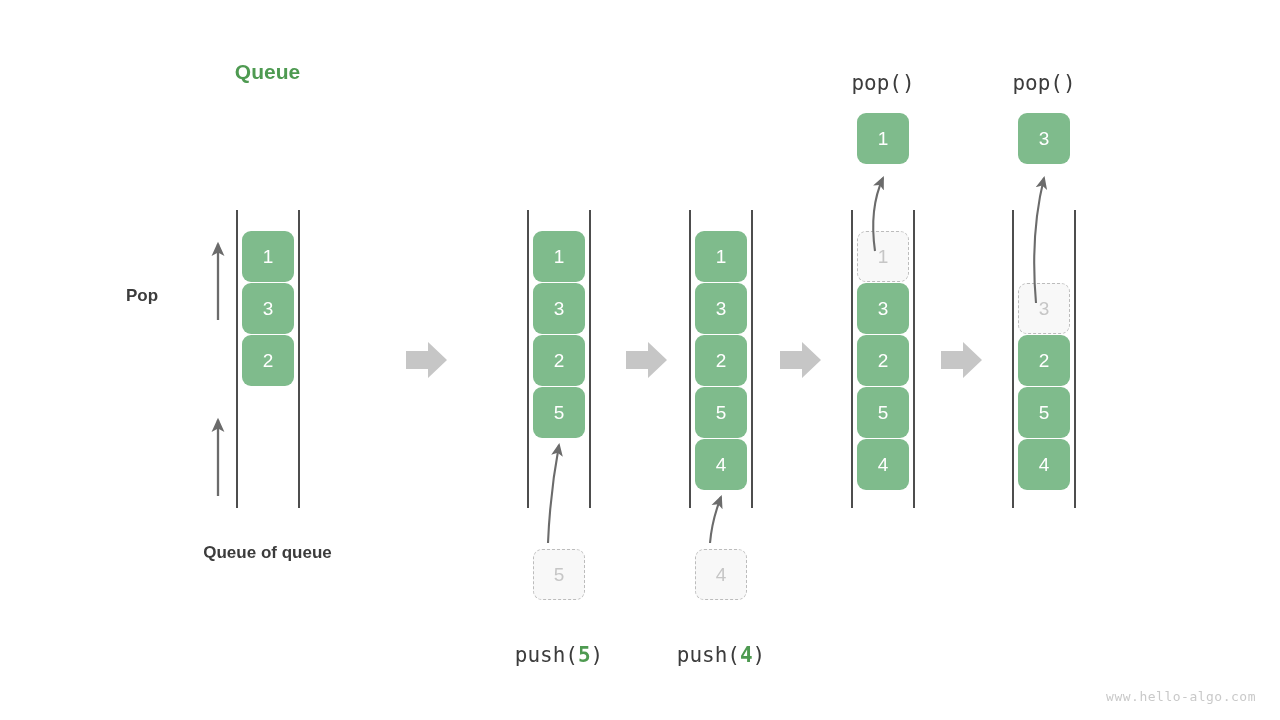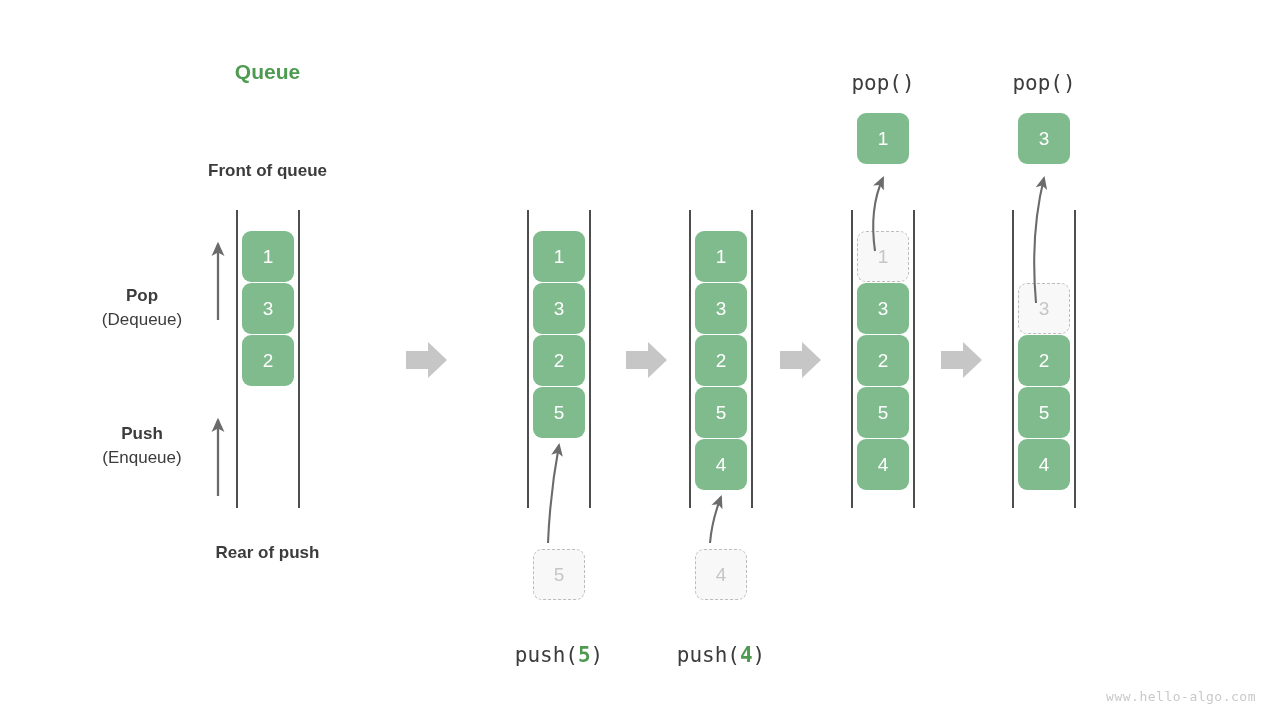--- a/index.html
+++ b/index.html
@@ -153,33 +153,27 @@
     pointer-events: none;
   }
 </style>
 </head>
 <body>
 
 <div id="stage">
 
   <div class="lbl title-queue">Queue</div>
 
-  <div class="lbl side-head front-head">Front of queue</div>
-
-  <div class="lbl side-head rear-head">Rear of push</div>
+
+  <div class="lbl side-head rear-head">Queue of queue</div>
 
   <div class="op-label" id="pop-label">
     <span class="big">Pop</span>
-    <span class="sub">(Dequeue)</span>
   </div>
 
-  <div class="op-label" id="push-label">
-    <span class="big">Push</span>
-    <span class="sub">(Enqueue)</span>
-  </div>
 
   <div id="columns">
       <div class="queue-col" style="left: 236px; top: 210px; height: 298px;">
         <div class="rail rail-l" style="height: 298px;"></div>
         <div class="rail rail-r" style="height: 298px;"></div>
       </div>
       <div class="slot filled" style="left: 242px; top: 231px;">1</div>
       <div class="slot filled" style="left: 242px; top: 283px;">3</div>
       <div class="slot filled" style="left: 242px; top: 335px;">2</div>
       <div class="queue-col" style="left: 527px; top: 210px; height: 298px;">

